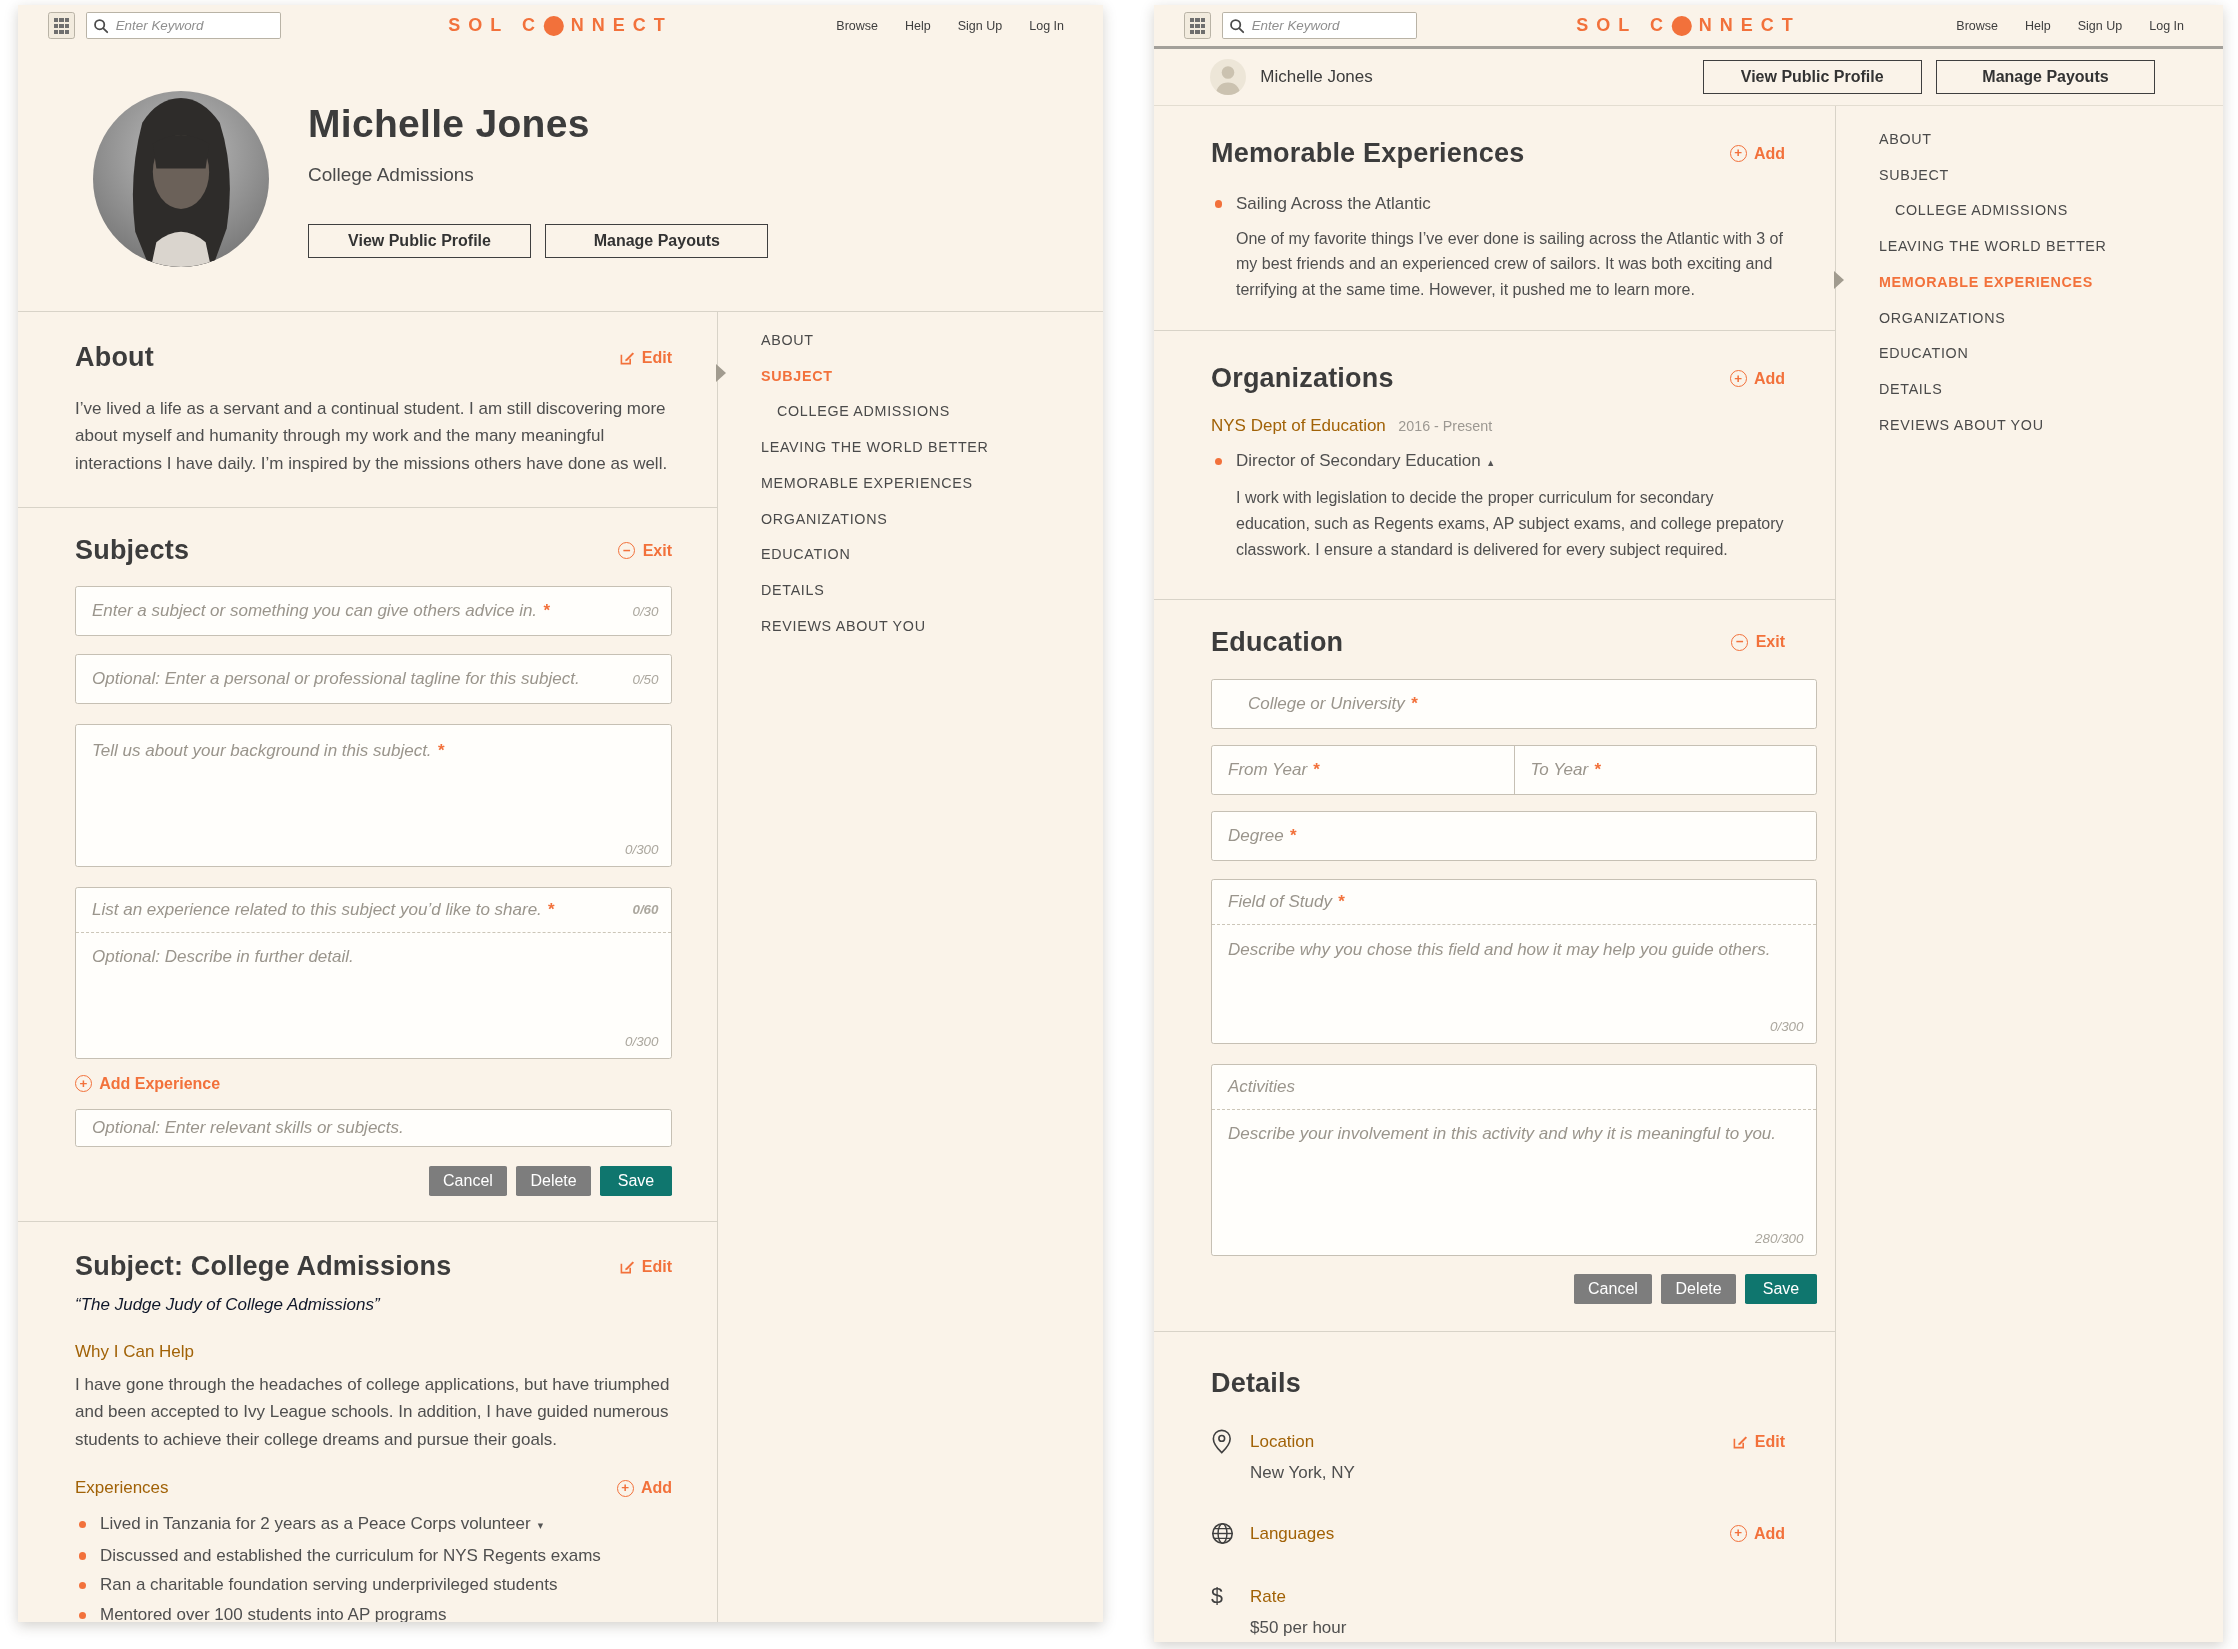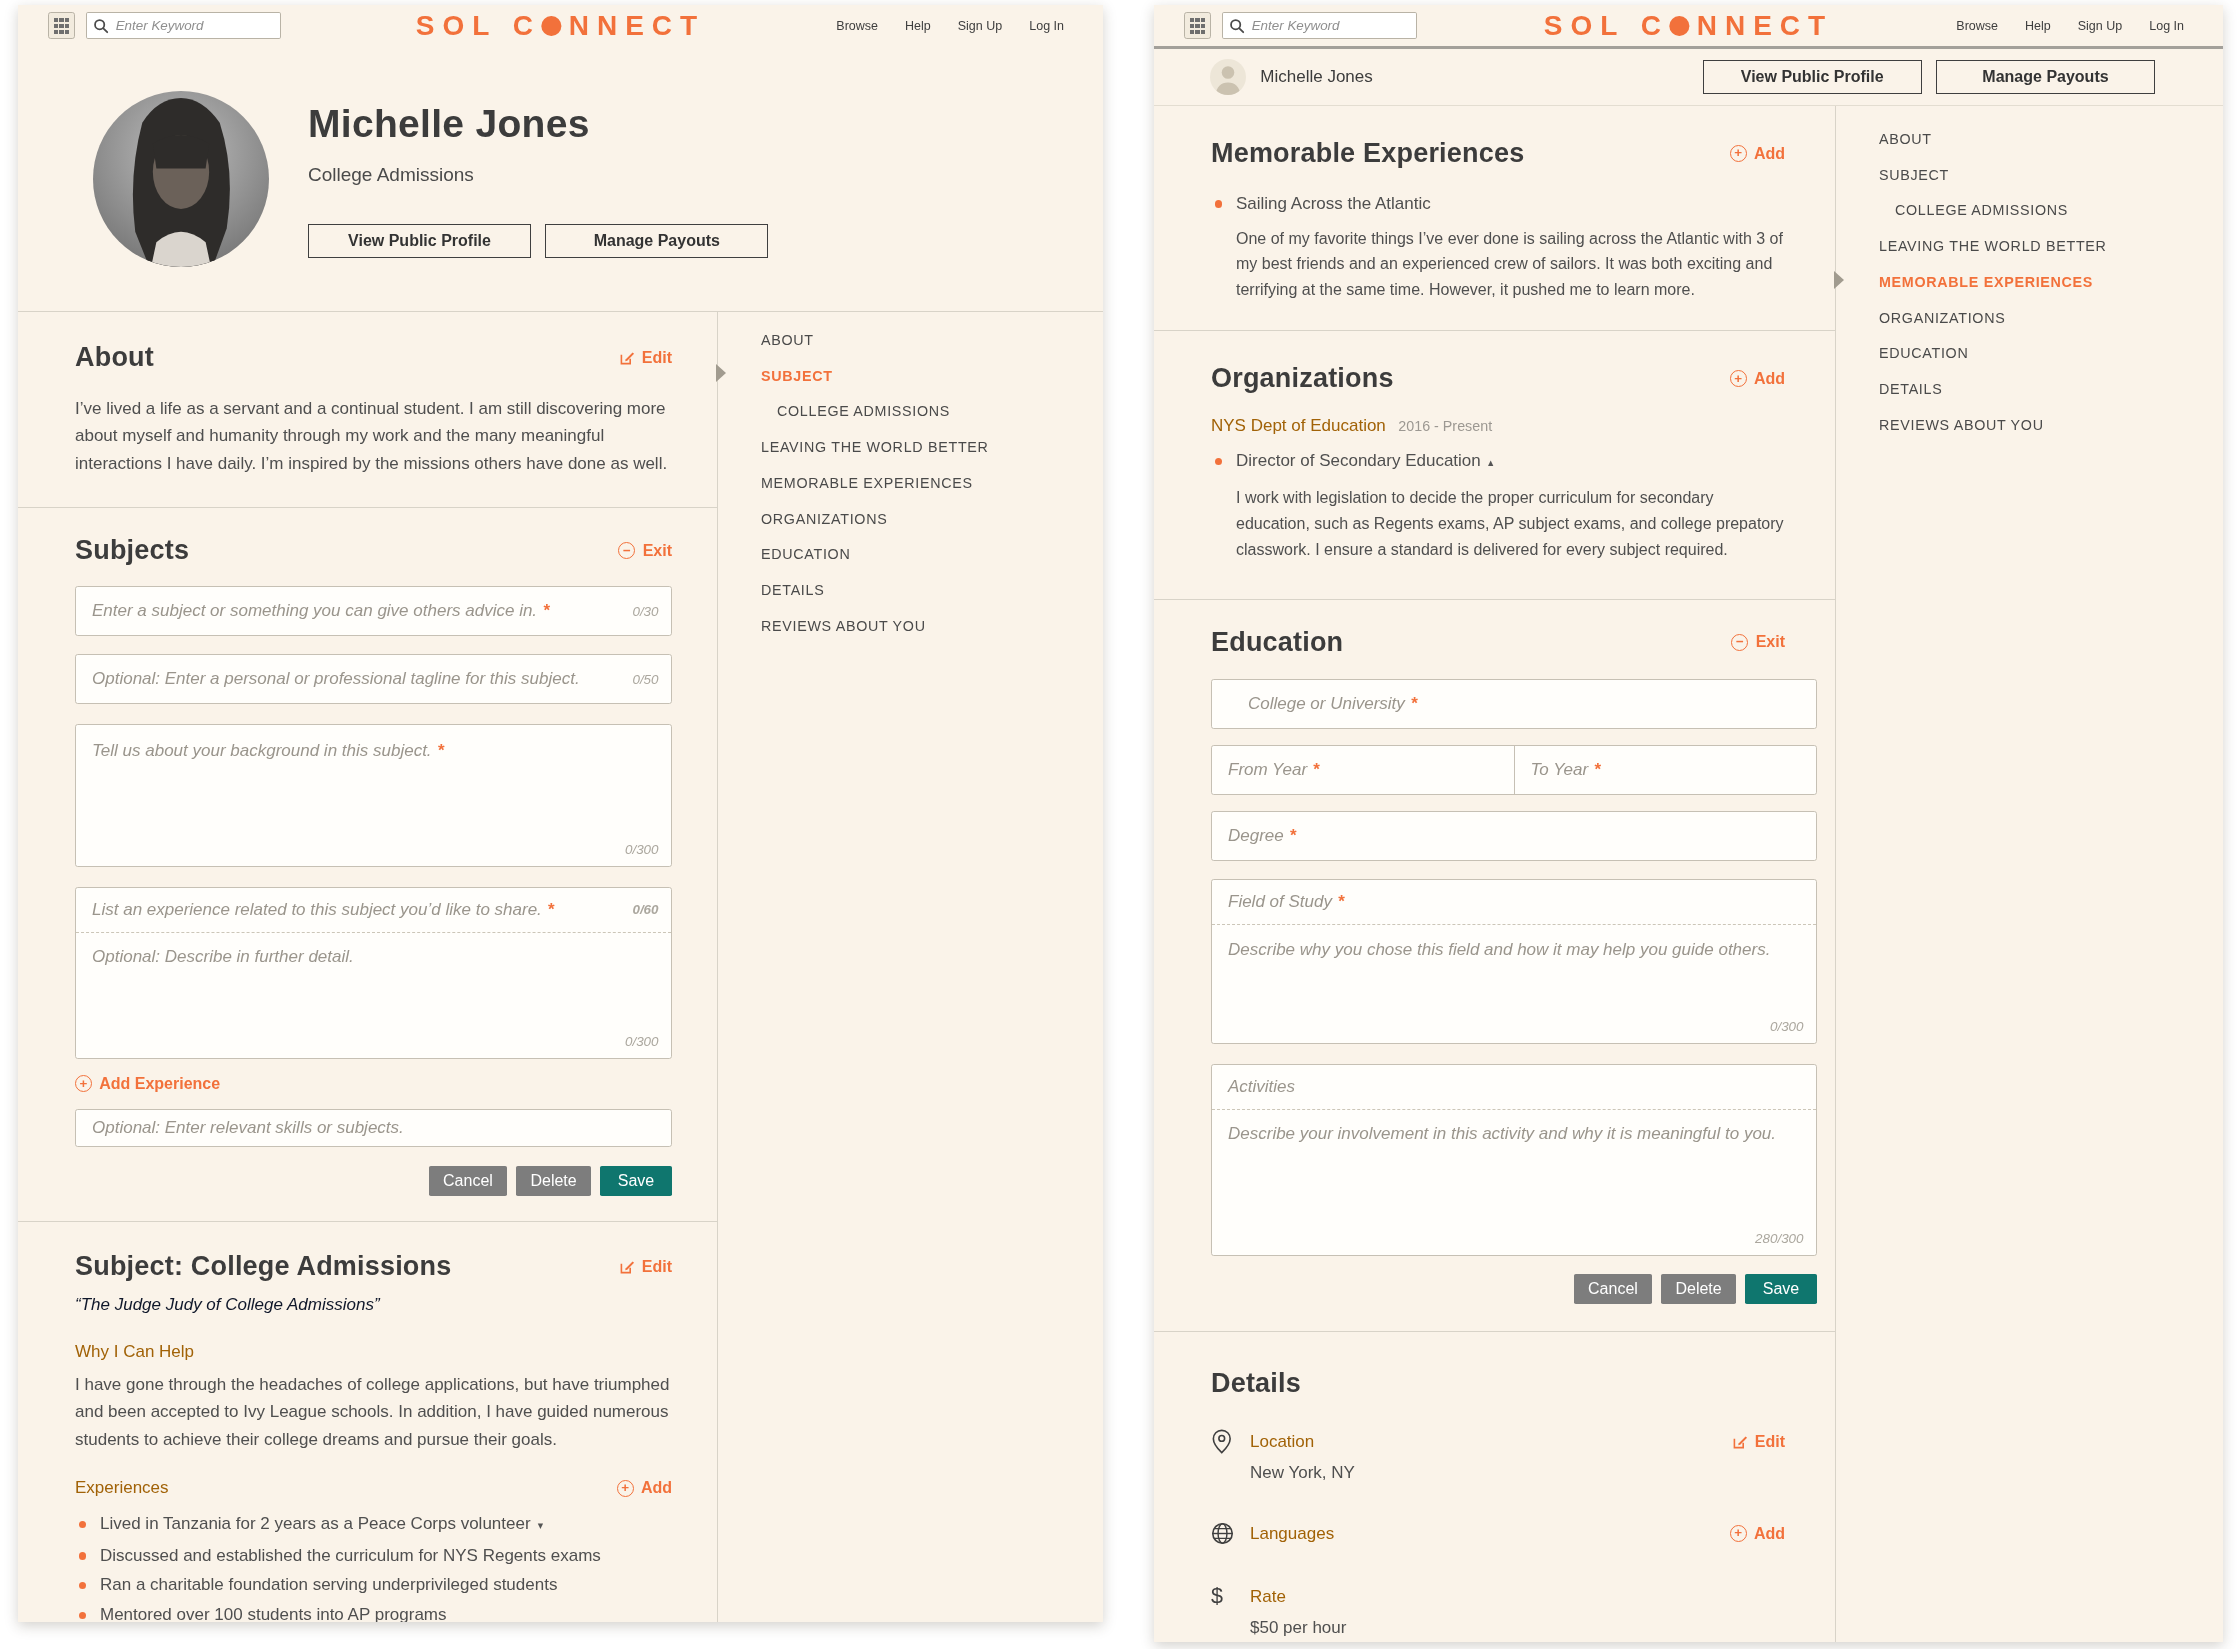--- a/index.html
+++ b/index.html
@@ -18,21 +18,21 @@
                border-radius:2.7px; display:grid; grid-template-columns:repeat(3,1fr);
                gap:1.8px; padding:4.5px; }
   .grid-icon span { background:#6E6E6E; }
   .searchbox { position:relative; margin-left:10.7px; }
   .searchbox input { width:195px; height:27px; border:0.9px solid #B9B3A6; border-radius:1.8px;
                      background:#fff; padding:0 7.2px 0 29px; font-size:13.4px; font-style:italic;
                      color:#555; font-family:"Liberation Sans",sans-serif; outline:none; }
   .searchbox input::placeholder { color:#8F8F8F; font-style:italic; }
   .search-ic { position:absolute; left:7.2px; top:5.4px; }
   .logo { position:absolute; left:50%; transform:translateX(-50%); color:#F2713B;
-          font-size:28px; font-weight:700; letter-spacing:8px; white-space:nowrap;
+          font-size:18px; font-weight:700; letter-spacing:8px; white-space:nowrap;
           display:flex; align-items:center; }
   .logo .o-dot { display:inline-block; width:19.7px; height:19.7px; border-radius:50%;
                  background:#F2713B; margin:0 7.2px 0 0.9px; }
   .top-links { margin-left:auto; display:flex; gap:27px; font-size:12.5px; color:#3E3E3E; }
   .top-links span { cursor:pointer; }
 
   
   .profile-head { height:265px; display:flex; padding-left:75px; }
   .photo { width:176px; height:176px; border-radius:50%; margin-top:45px; overflow:hidden;
            flex:0 0 auto; }

